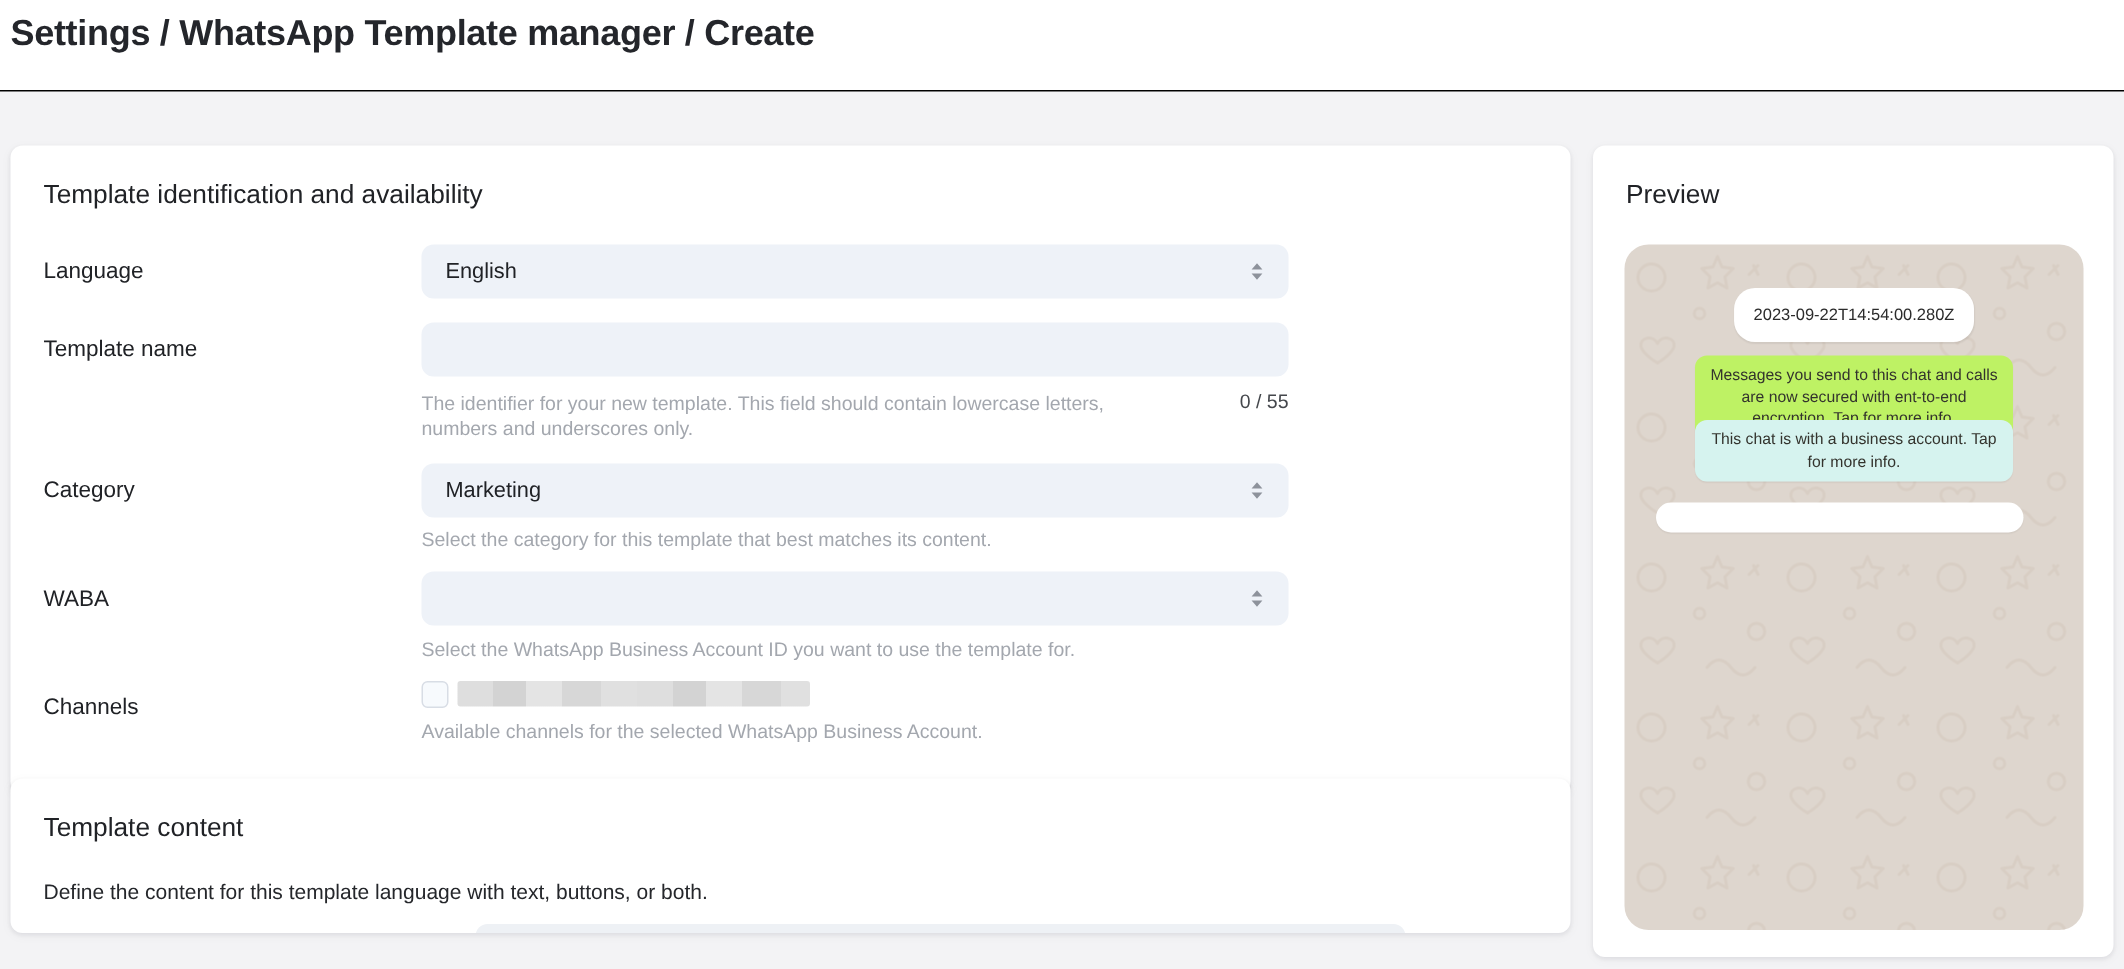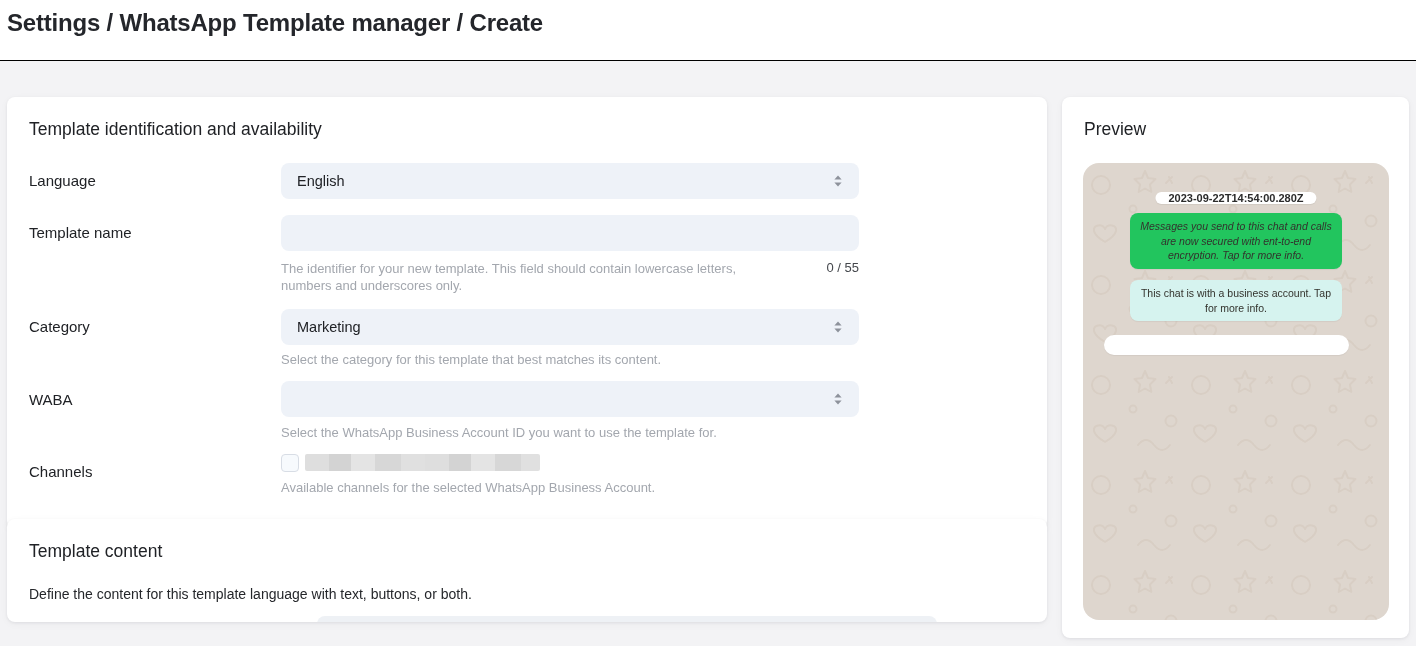--- a/index.html
+++ b/index.html
@@ -70,32 +70,31 @@
     background:#eef1f5; border-radius:8px 8px 0 0;
   }
   
   .chat {
     position:absolute; left:21px; top:66px; width:306px; height:457px;
     border-radius:16px; background:#ded6ce; overflow:hidden;
   }
   .chat svg.doodles { position:absolute; left:0; top:0; }
   .pill {
     position:absolute; top:29px; left:50%; transform:translateX(-50%);
-    background:#ffffff; border-radius:14px; padding:0 13px;
+    background:#ffffff; border-radius:14px; padding:12px 13px;
     font-size:11px; color:#2b2b2b; white-space:nowrap;
     box-shadow:0 1px 1px rgba(0,0,0,.06);
-    font-weight:bold;
   }
   .bubble {
     position:absolute; left:50%; transform:translateX(-50%);
     width:212px; border-radius:8px; padding:6px 10px;
     font-size:10.5px; line-height:14.5px; color:#33332d; text-align:center;
     box-shadow:0 1px 1px rgba(0,0,0,.05);
   }
-  .bubble.enc  { top:50px;  background:#22c55e;font-style:italic; }
+  .bubble.enc  { top:74px;  background:#bef264; }
   .bubble.biz  { top:117px; background:#d6f3ef; }
   .bubble-empty {
     position:absolute; left:21px; top:172px; width:245px; height:20px;
     background:#ffffff; border-radius:10px; box-shadow:0 1px 1px rgba(0,0,0,.05);
   }
 </style>
 </head>
 <body>
 
 <header class="topbar">

